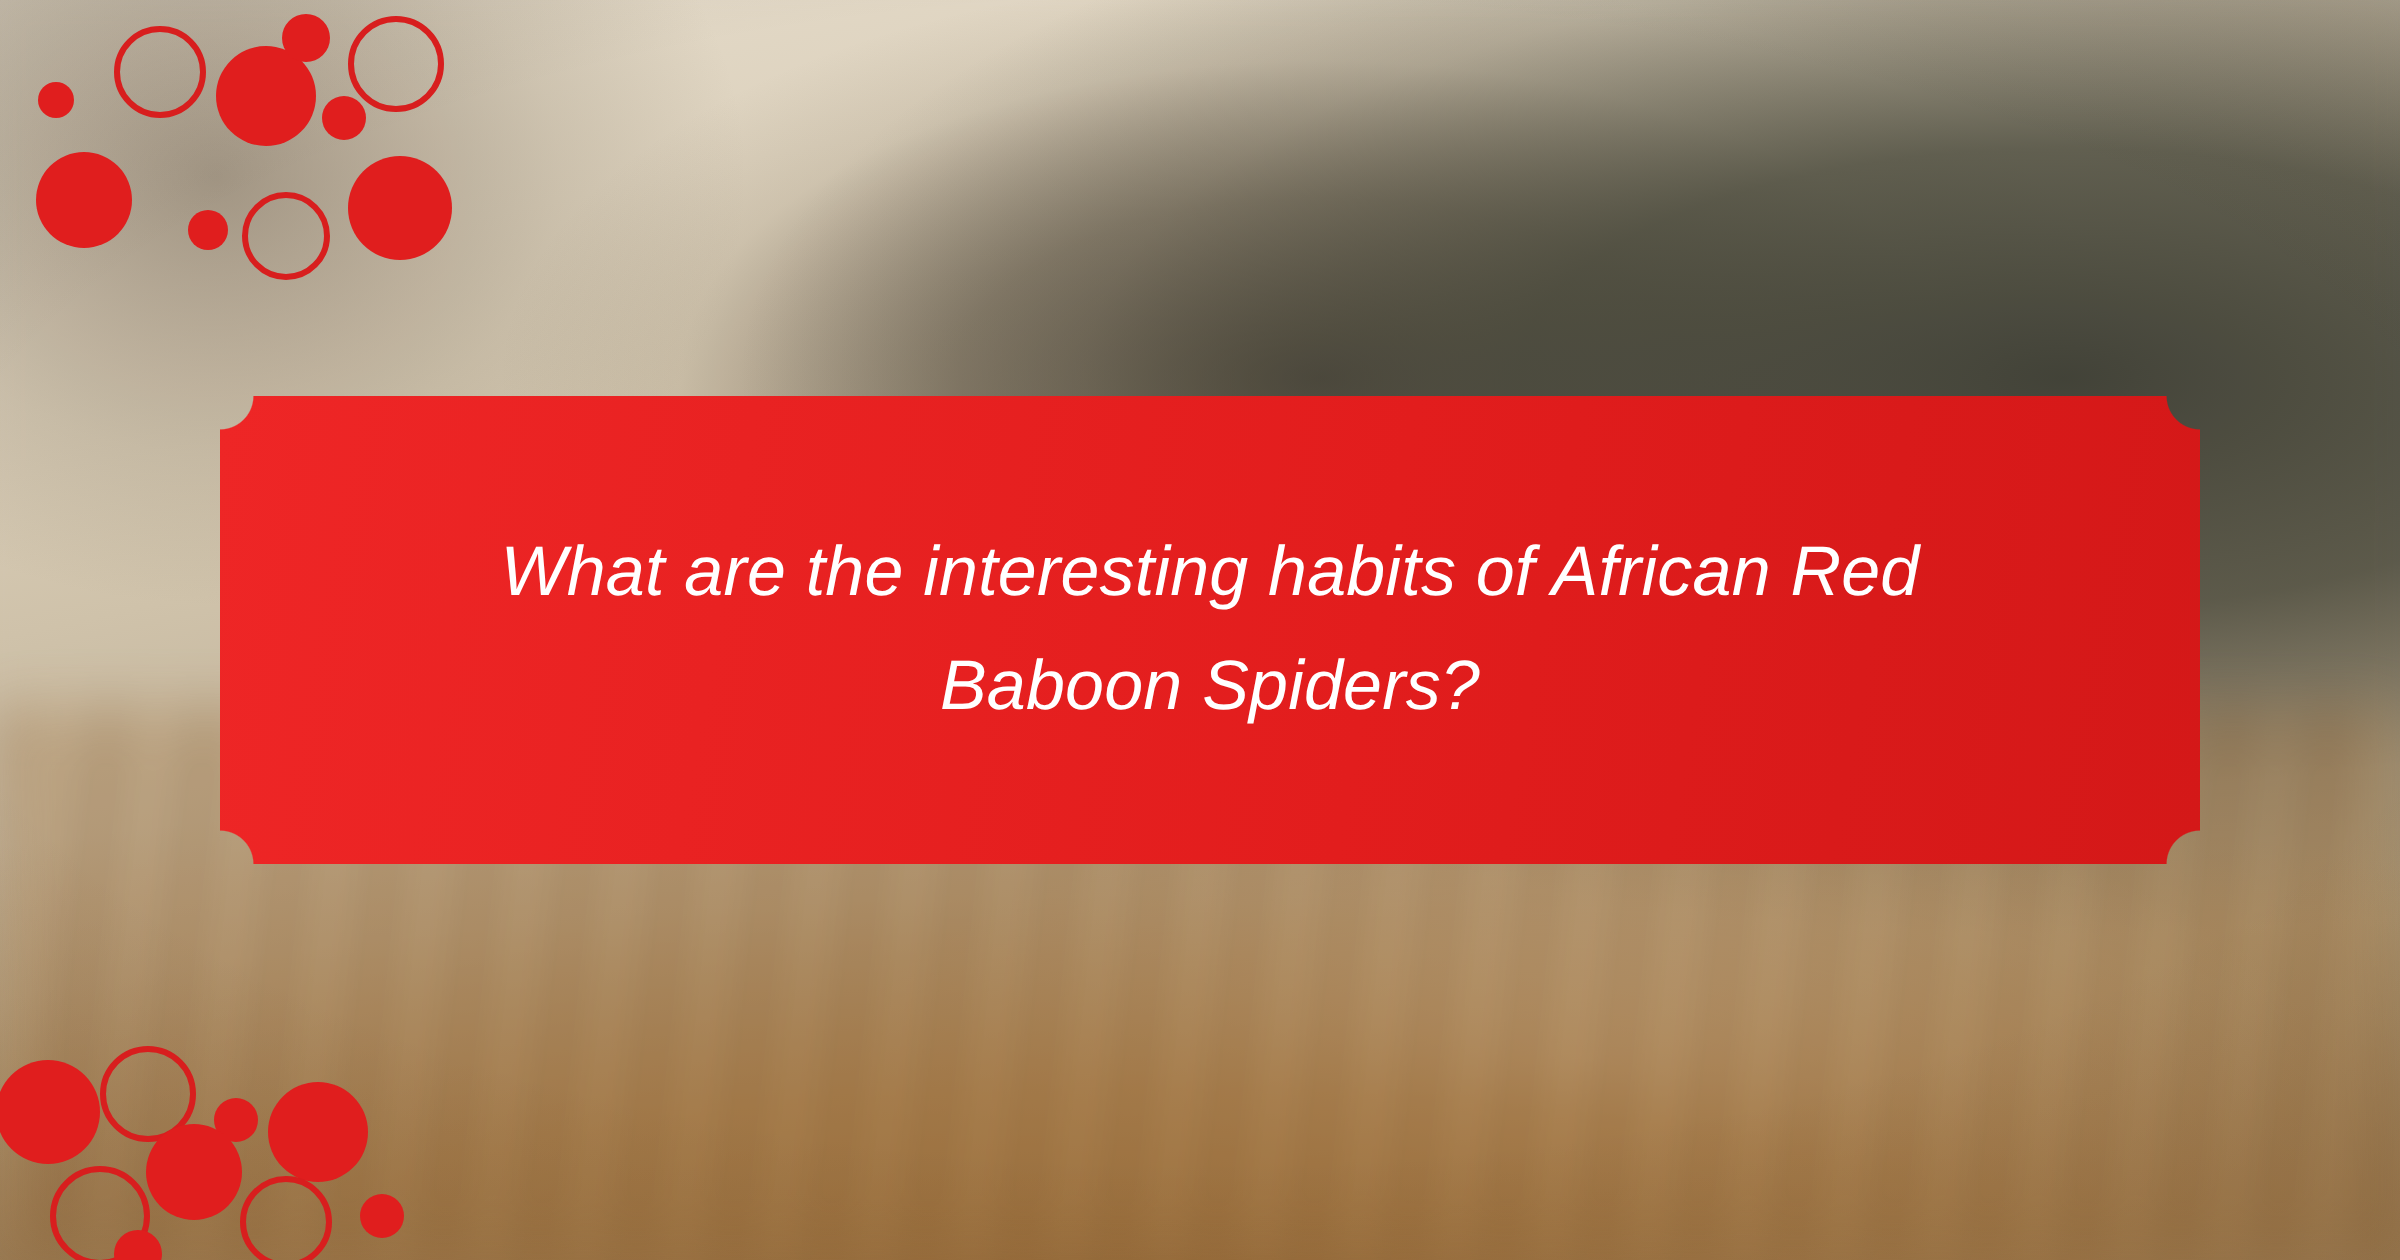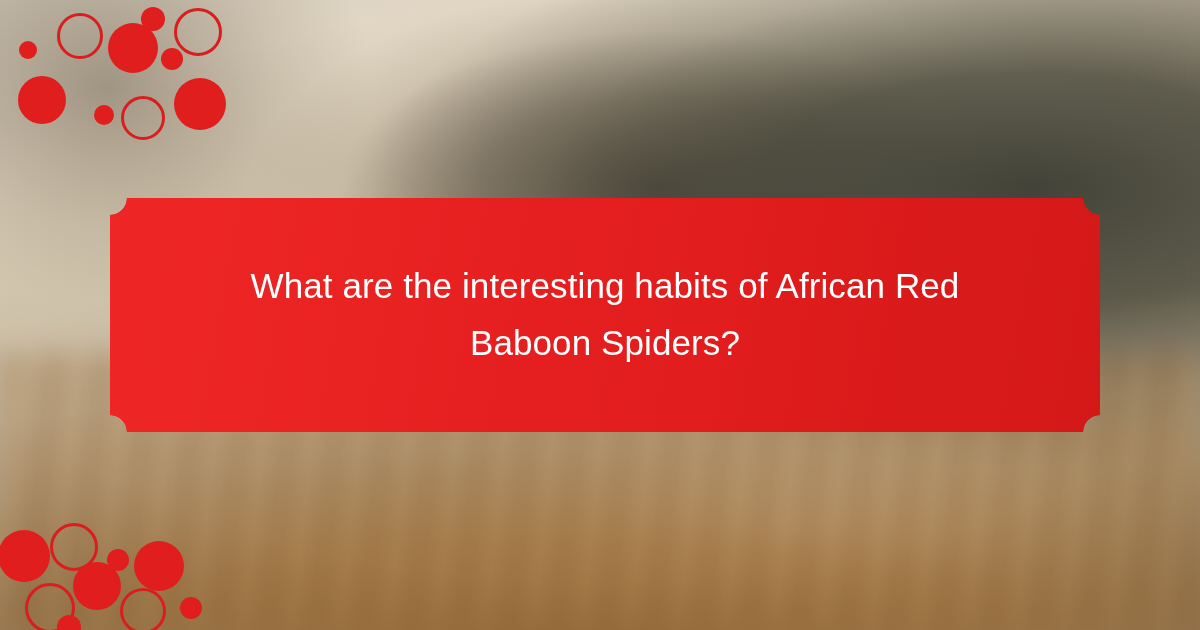--- a/index.html
+++ b/index.html
@@ -70,20 +70,21 @@
     box-sizing: border-box;
   }
 
   
   #banner-wrap {
     position: absolute;
     left: 110px;
     top: 198px;
     width: 990px;
     height: 234px;
+    font-style: italic;
   }
   #banner {
     position: absolute;
     inset: 0;
     background: linear-gradient(100deg, #ee2626 0%, #e92222 26%, #e21d1d 58%, #d91a1a 82%, #d41818 100%);
     -webkit-mask:
       radial-gradient(circle 17px at 0 0,    transparent 16.4px, #000 17px),
       radial-gradient(circle 17px at 100% 0, transparent 16.4px, #000 17px),
       radial-gradient(circle 17px at 0 100%, transparent 16.4px, #000 17px),
       radial-gradient(circle 17px at 100% 100%, transparent 16.4px, #000 17px);

